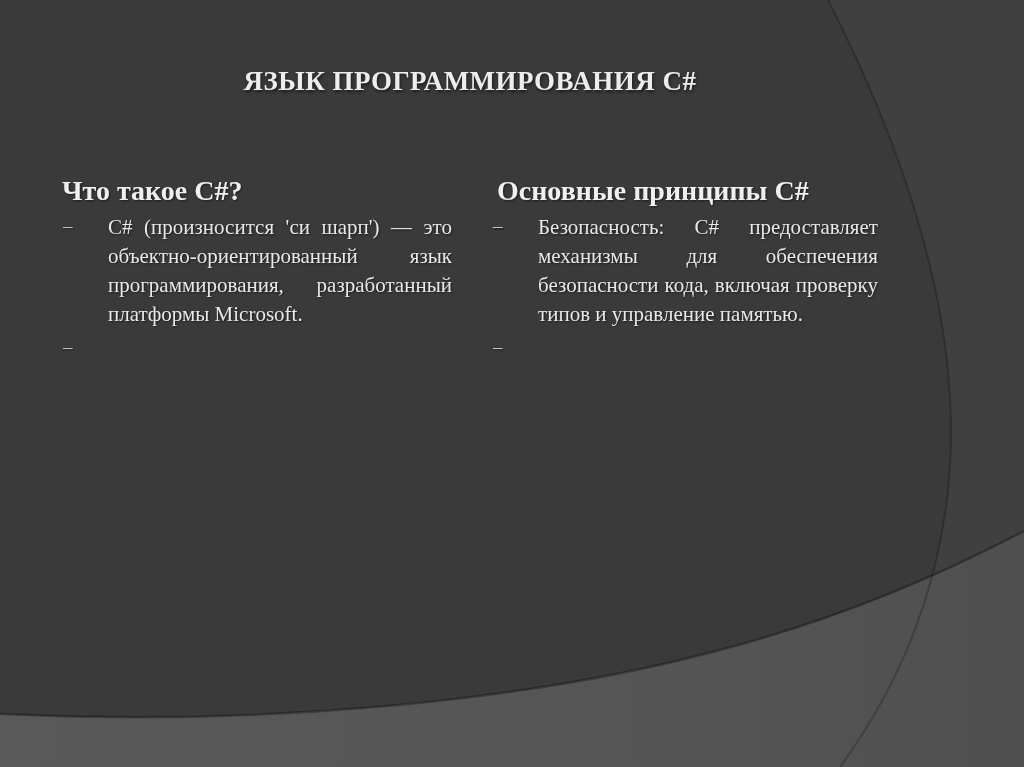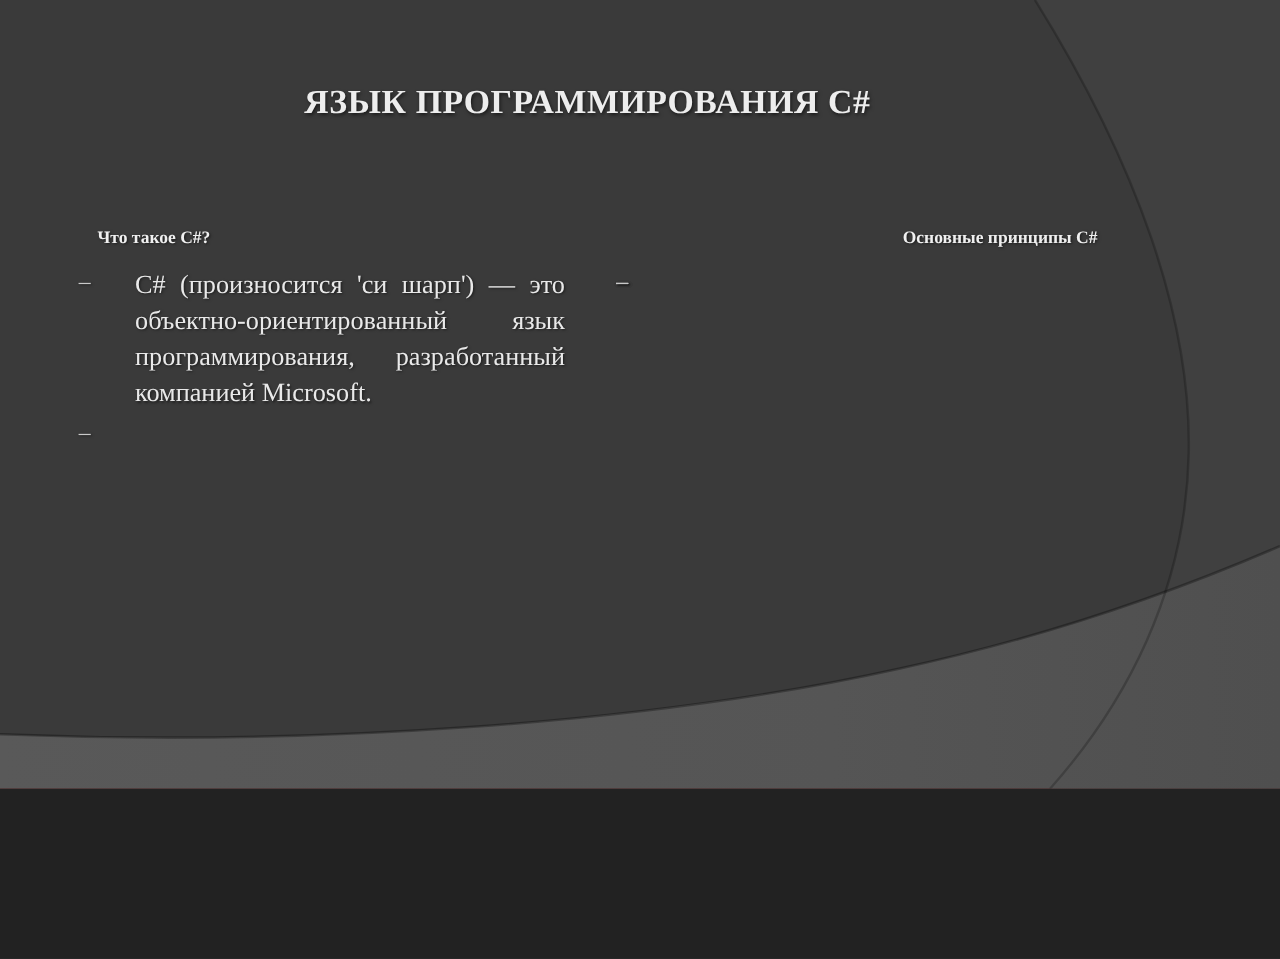--- a/index.html
+++ b/index.html
@@ -4,23 +4,23 @@
 <title>ЯЗЫК ПРОГРАММИРОВАНИЯ C#</title>
 <style>
   html, body {
     margin: 0;
     padding: 0;
     background: #222;
   }
   .slide {
     position: relative;
     width: 1024px;
-    height: 631px;
+    height: 767px;
     overflow: hidden;
-    background: #7f1d1d;
+    background: #a21caf;
     font-family: "Liberation Serif", "DejaVu Serif", serif;
   }
   .bg {
     position: absolute;
     left: 0; top: 0;
     width: 100%; height: 100%;
     display: block;
   }
   .title {
     position: absolute;
@@ -39,26 +39,26 @@
     position: absolute;
     top: 176px;
     color: #e9e9e9;
     font-size: 21px;
     line-height: 29px;
     text-shadow: 1px 1px 2px rgba(0,0,0,0.5);
   }
   .col-left  { left: 62px;  width: 390px; }
   .col-right { left: 492px; width: 386px; }
   .heading {
-    margin: 0 0 8px 16px;
-    font-size: 14px;
+    margin: 0 0 8px 0;
+    font-size: 28px;
     font-weight: bold;
     color: #f0f0f0;
   }
-  .col-right .heading { padding-left: 5px; text-align: right; }
+  .col-right .heading { padding-left: 5px; }
   .bullet {
     position: relative;
     padding-left: 46px;
     margin: 0 0 5px 0;
   }
   .dash {
     position: absolute;
     left: 1px;
     top: 0px;
     font-size: 19px;
@@ -90,37 +90,38 @@
     <path d="M828,0 C910,160 953,310 951,440 C949,575 900,685 840,767" fill="none" stroke="rgba(0,0,0,0.22)" stroke-width="2"></path>
   </svg>
 
   <h1 class="title">ЯЗЫК ПРОГРАММИРОВАНИЯ C#</h1>
 
   <section class="col col-left">
     <h2 class="heading">Что такое C#?</h2>
 
     <div class="bullet">
       <span class="dash">–</span>
-      <p class="btext">C# (произносится 'си шарп') — это объектно-ориентированный язык программирования, разработанный компанией Microsoft.</p>
+      <p class="btext">C# (произносится 'си шарп') — это объектно-ориентированный язык программирования, разработанный платформы Microsoft.</p>
     </div>
 
     <div class="bullet">
       <span class="dash">–</span>
     </div>
   </section>
 
   <section class="col col-right">
     <h2 class="heading">Основные принципы C#</h2>
 
     <div class="bullet">
       <span class="dash">–</span>
     </div>
 
     <div class="bullet">
       <span class="dash">–</span>
+      <p class="btext">Безопасность: C# предоставляет механизмы для обеспечения безопасности кода, включая проверку типов и управление памятью.</p>
     </div>
 
     <div class="bullet">
       <span class="dash">–</span>
     </div>
   </section>
 
 </div>
 
 </body></html>

